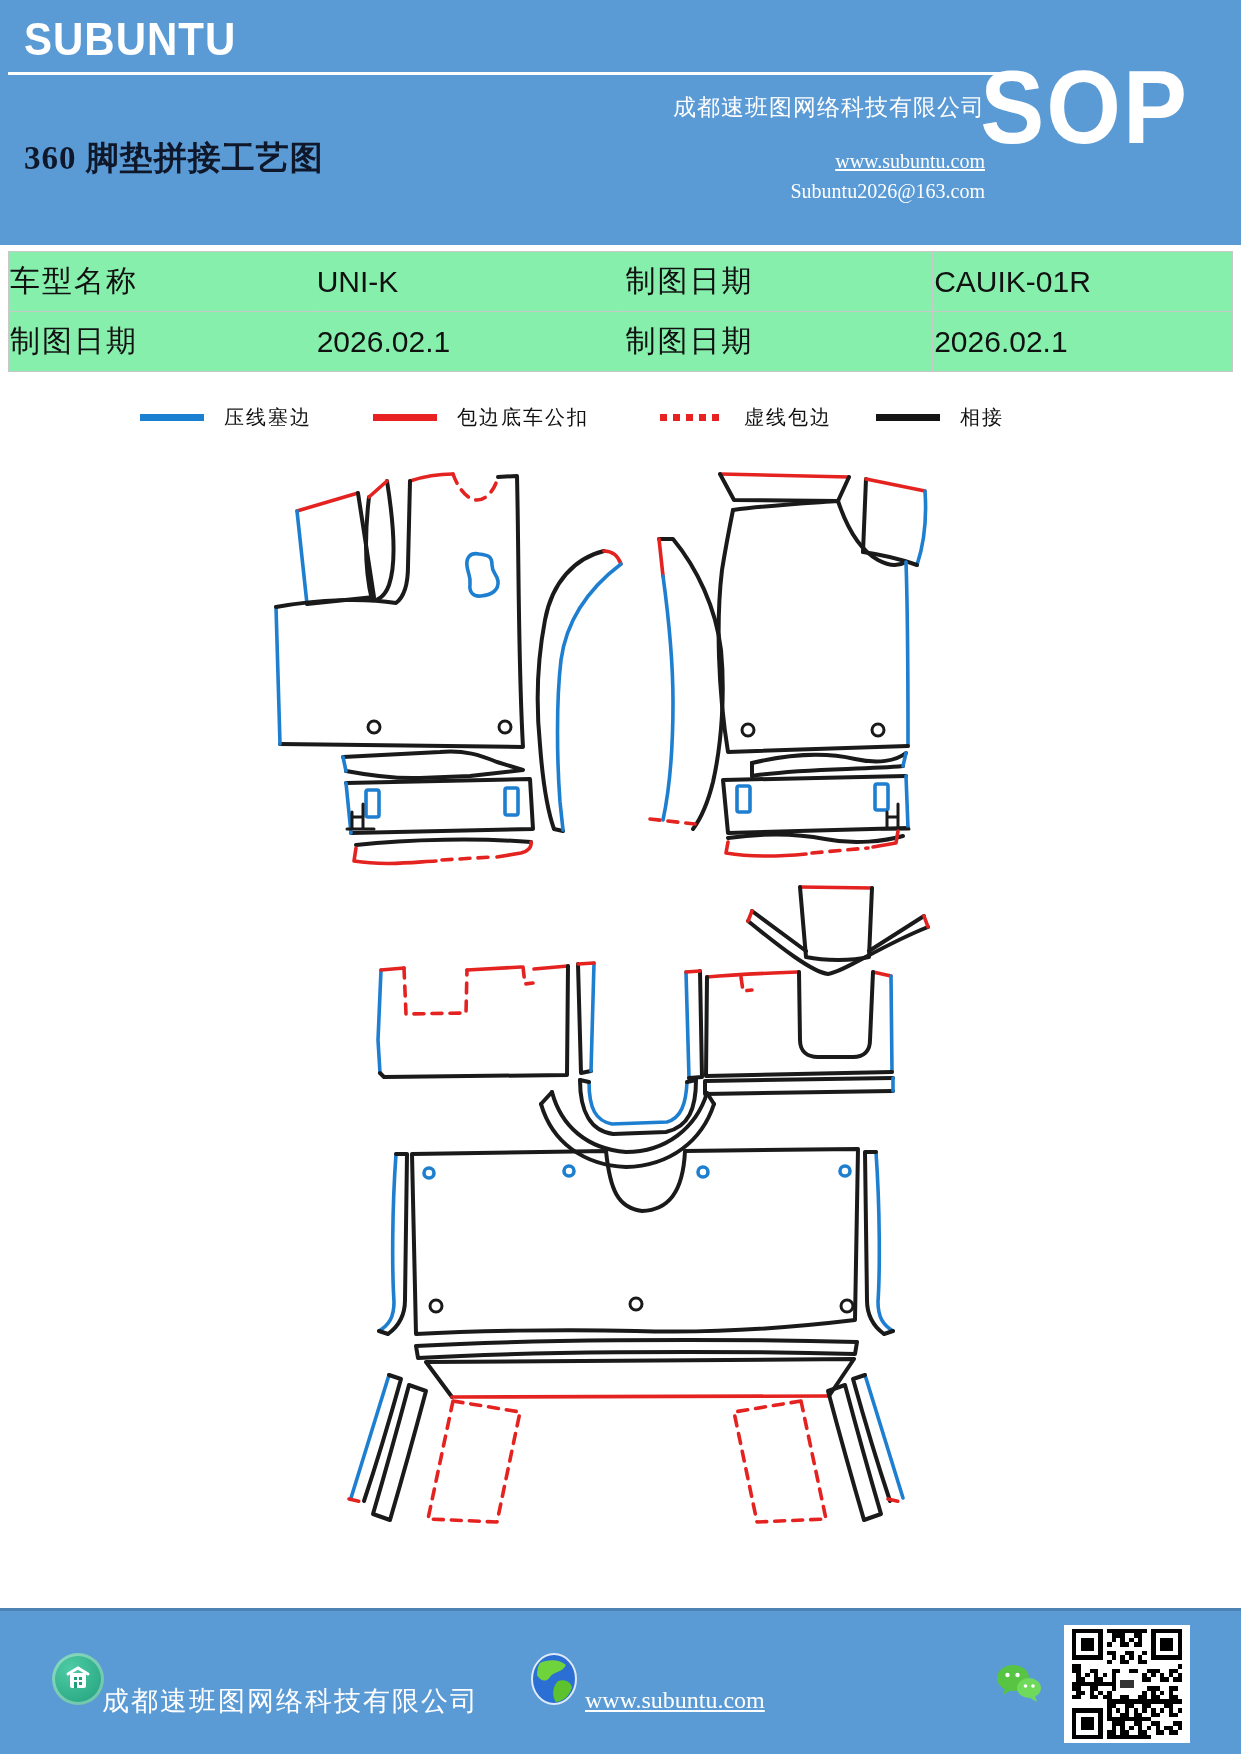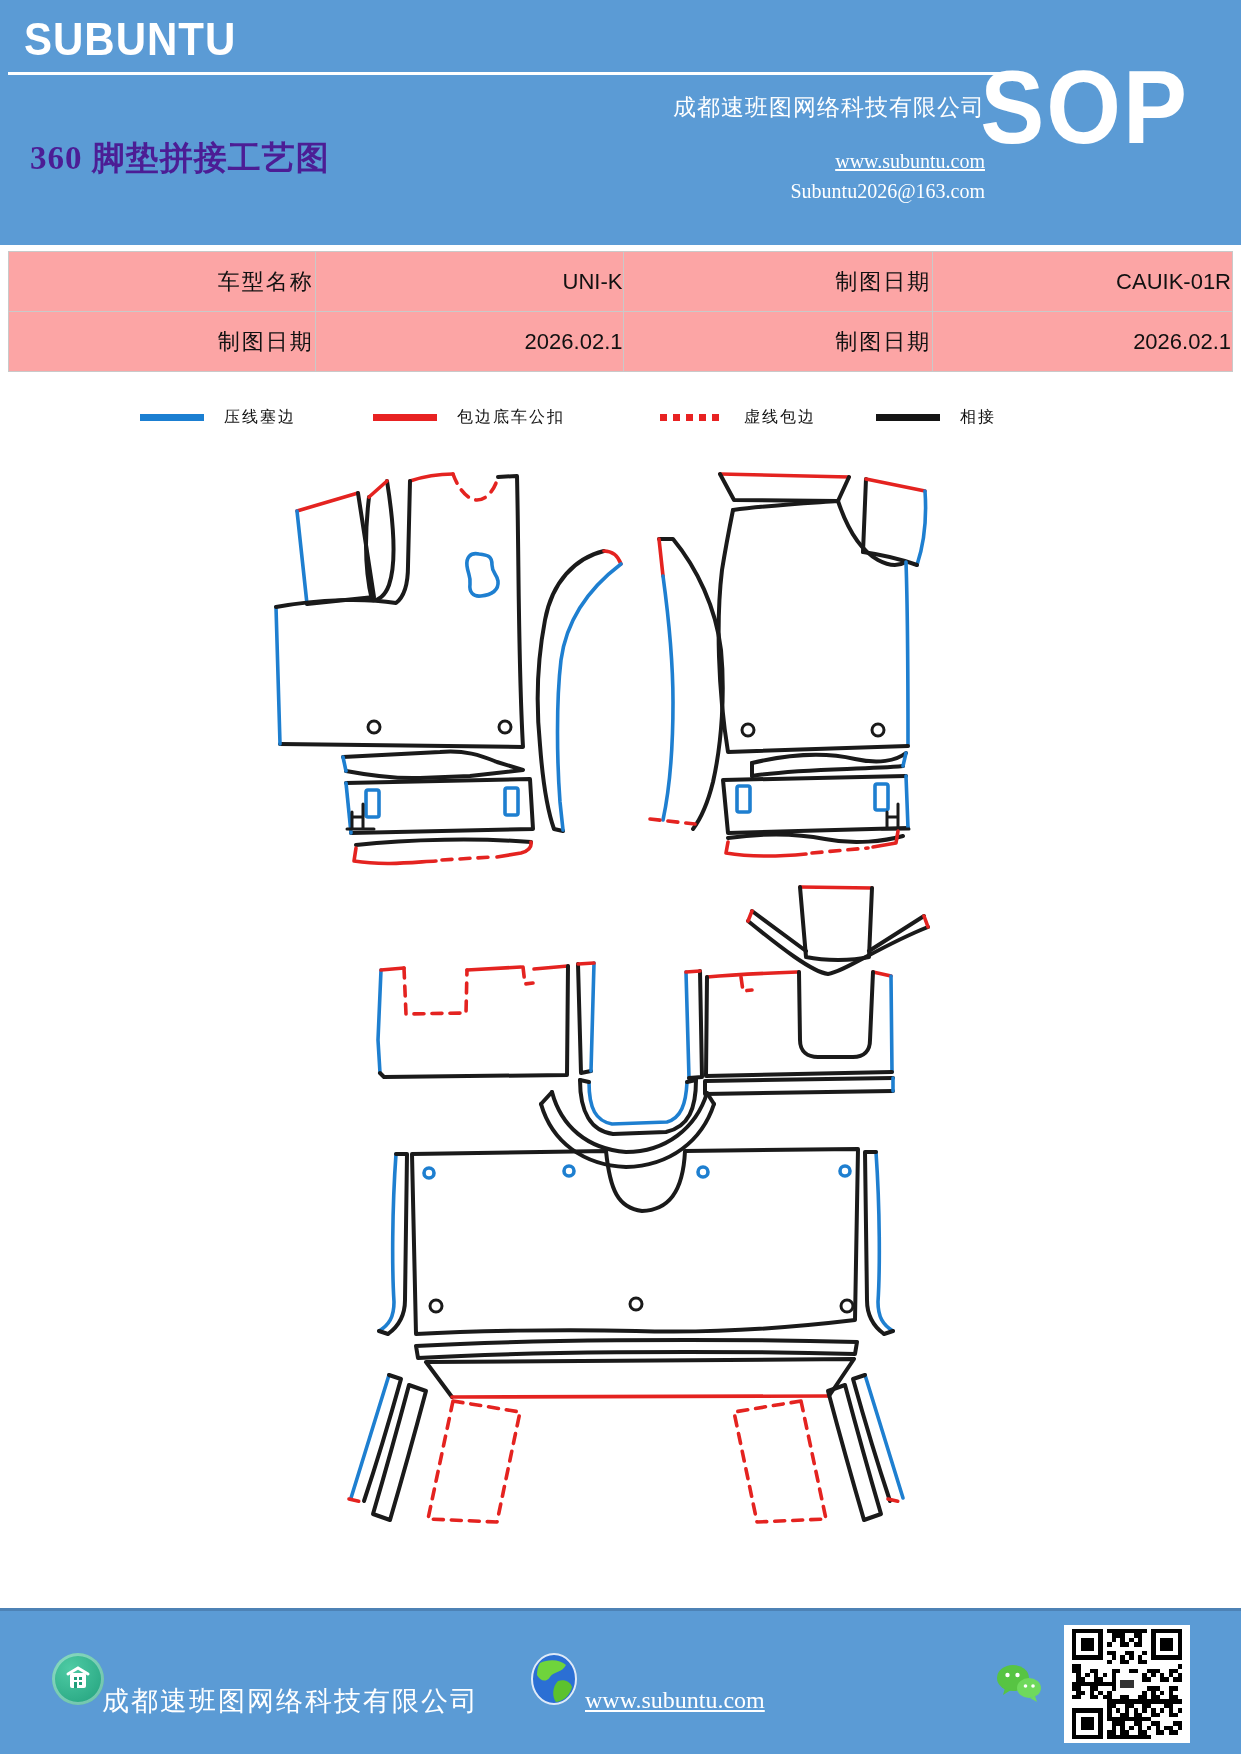--- a/index.html
+++ b/index.html
@@ -5,46 +5,46 @@
   html,body{margin:0;padding:0;background:#e8e8e8;}
   #page{
     position:relative;width:1241px;height:1754px;background:#ffffff;
     font-family:"Liberation Sans",sans-serif;overflow:hidden;margin:0 auto;padding-left:20px;
   }
   
   #header{position:absolute;left:0;top:0;width:1241px;height:245px;background:#5b9bd5;}
   #logo{position:absolute;left:24px;top:12px;color:#fff;font-size:42px;font-weight:800;
         letter-spacing:1px;transform:scaleY(1.12);transform-origin:top left;}
   #header-rule{position:absolute;left:8px;top:72px;width:1000px;height:3px;background:#fff;}
-  #doc-title{position:absolute;left:30px;top:136px;color:#4c1d95;font-size:33px;font-weight:700;
+  #doc-title{position:absolute;left:24px;top:136px;color:#0f172a;font-size:33px;font-weight:700;
              font-family:"Liberation Serif",serif;letter-spacing:1px;}
   #hdr-company{position:absolute;right:256px;top:92px;color:#fff;font-size:23px;
                font-family:"Liberation Serif",serif;letter-spacing:1px;}
   #hdr-site{position:absolute;right:256px;top:150px;color:#fff;font-size:20px;
             font-family:"Liberation Serif",serif;text-decoration:underline;}
   #hdr-mail{position:absolute;right:256px;top:180px;color:#fff;font-size:20px;
             font-family:"Liberation Serif",serif;margin-left:43px;}
   #sop{position:absolute;right:52px;top:48px;color:#fff;font-size:96px;font-weight:700;
        letter-spacing:2px;transform:scaleY(1.08);transform-origin:top right;}
   
   #info-table{position:absolute;left:8px;top:251px;width:1225px;border-collapse:collapse;}
-  #info-table td{border:1px solid #c9c9c9;height:57px;text-align:right;vertical-align:middle;
-                 font-size:22px;color:#111;background:#fca5a5;}
+  #info-table td{border:1px solid #c9c9c9;height:57px;text-align:left;vertical-align:middle;
+                 font-size:30px;color:#111;background:#86efac;}
   #info-table td.zh{font-family:"Liberation Serif",serif;letter-spacing:2px;}
   #info-table col.c1{width:307px}#info-table col.c2{width:309px}
   #info-table col.c3{width:309px}#info-table col.c4{width:300px}
   
   #legend{position:absolute;left:140px;top:402px;width:960px;height:30px;}
   .lg-item{position:absolute;top:0;height:30px;display:flex;align-items:center;}
   .lg-swatch{height:7px;width:64px;margin-right:20px;}
   .lg-swatch.solid-blue{background:#1b7fd2;}
   .lg-swatch.solid-red{background:#e82222;}
   .lg-swatch.solid-black{background:#151515;}
   .lg-swatch.dashed-red{background:repeating-linear-gradient(90deg,#e82222 0 7px,transparent 7px 13px);}
-  .lg-label{font-size:16px;color:#111;font-family:"Liberation Serif",serif;letter-spacing:2px;}
+  .lg-label{font-size:20px;color:#111;font-family:"Liberation Serif",serif;letter-spacing:2px;}
   #lg0{left:0px;} #lg1{left:233px;} #lg2{left:520px;justify-content:space-between;} #lg3{left:736px;}
   
   #diagram{position:absolute;left:0;top:420px;width:1241px;height:1180px;}
   #diagram path,#diagram circle,#diagram rect{fill:none;stroke-linecap:round;stroke-linejoin:round;}
   .k{stroke:#1a1a1a;stroke-width:4px;}
   .k2{stroke:#1a1a1a;stroke-width:3px;}
   .b{stroke:#1e7fd0;stroke-width:3.6px;}
   .r{stroke:#e42320;stroke-width:3.6px;}
   .rd{stroke:#e42320;stroke-width:3.6px;stroke-dasharray:10 8;}
   .wfill{fill:#ffffff;}

